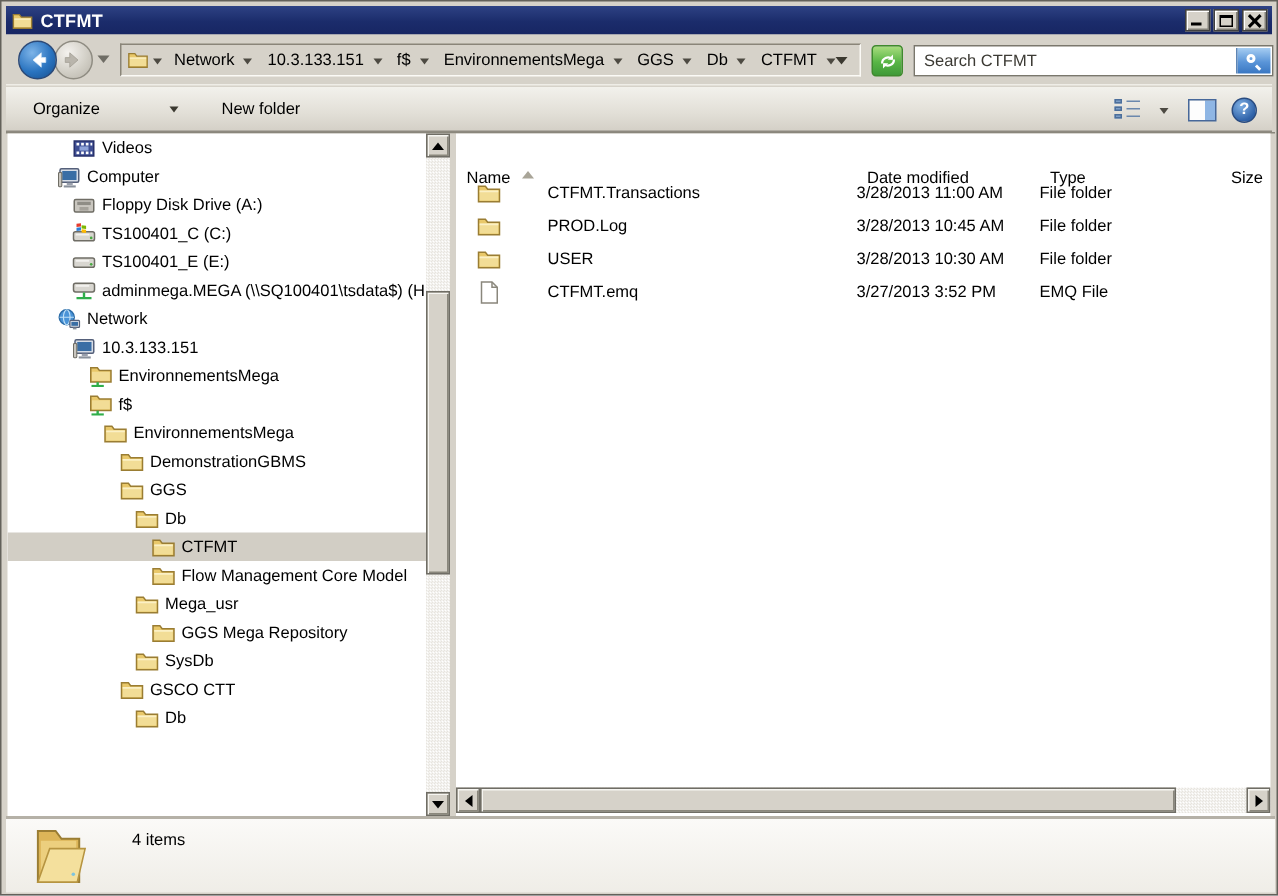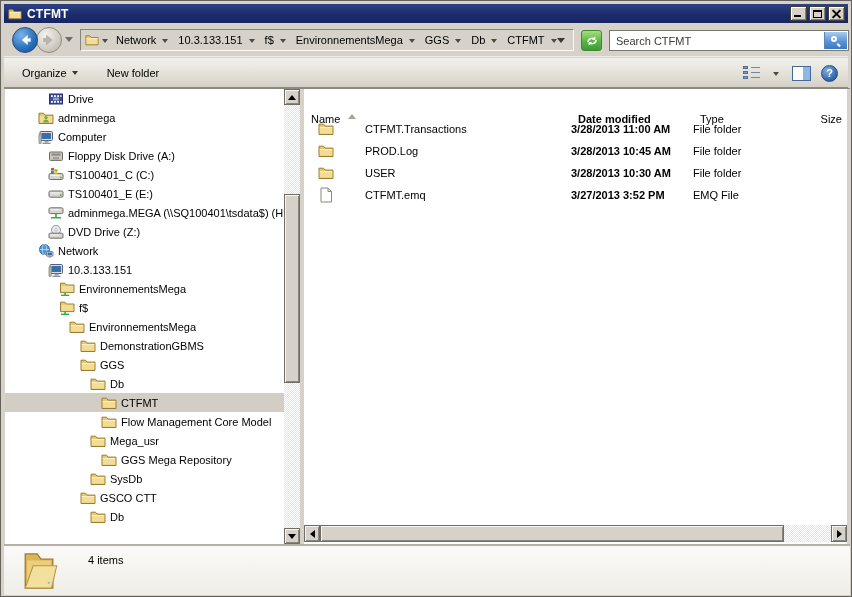--- a/index.html
+++ b/index.html
@@ -45,21 +45,21 @@
   .searchbtn{position:absolute;right:1px;top:1px;width:23px;height:17px;
     background:linear-gradient(180deg,#a6cdf2,#5a95d8 55%,#3a77c2);border-left:1px solid #5d85b5;
     display:flex;align-items:center;justify-content:center;}
   .mag{position:relative;width:10px;height:10px;}
   .mag .lens{position:absolute;left:0;top:0;width:6px;height:6px;border:2px solid #fff;border-radius:50%;}
   .mag .stick{position:absolute;left:7px;top:7px;width:4px;height:2px;background:#fff;transform:rotate(45deg);transform-origin:0 0;}
   
   .toolbar{position:absolute;left:3px;top:57px;right:3px;height:30px;
     background:linear-gradient(180deg,#f2f1ec,#e2dfd7 60%,#d4d0c7);border-bottom:1px solid #8e8a80;
     display:flex;align-items:center;}
-  .tbitem{display:flex;padding:4px 8px;margin-left:10px;cursor:default;}
+  .tbitem{display:flex;padding:4px 8px;margin-left:10px;cursor:default;gap:41px;}
   .tbitem .tri-d{border-top-color:#3b3930;margin-left:5px;}
   .tbright{position:absolute;right:10px;top:0;height:30px;display:flex;align-items:center;gap:10px;}
   .viewsicon{width:17px;height:14px;position:relative;}
   .viewsicon i{position:absolute;left:0;width:5px;height:3px;background:#7d9ec7;border:1px solid #4c6f9b;}
   .viewsicon i::after{content:"";position:absolute;left:7px;top:0;width:9px;height:1px;background:#6b88ad;}
   .viewsicon i:nth-child(1){top:0;} .viewsicon i:nth-child(2){top:5px;} .viewsicon i:nth-child(3){top:10px;}
   .previewicon{width:19px;height:15px;border:1px solid #47689a;
     background:linear-gradient(to right,#fdfdfd 0 60%,#8fb6e4 60%);}
   .helpicon{width:17px;height:17px;border-radius:50%;color:#fff;font-weight:bold;font-size:11px;
     background:radial-gradient(circle at 35% 30%,#7fb0e4,#2f62a8 70%);border:1px solid #2a4c80;
@@ -85,21 +85,21 @@
   .tree{position:absolute;left:0;top:0;width:100%;}
   .trow{height:19px;display:flex;align-items:center;white-space:nowrap;cursor:default;}
   .trow.sel{background:#d2cec5;}
   .trow .ic{flex:0 0 16px;margin-right:4px;}
   .ic{width:16px;height:16px;}
   
   .lheader{position:absolute;left:0;top:0;width:543px;height:22px;display:flex;}
   .hcell{background:linear-gradient(180deg,#eceae5,#d2cec5);
     box-shadow:inset 1px 1px 0 #f8f7f4,inset -1px -1px 0 #77746a;
     display:flex;align-items:flex-start;padding-left:7px;cursor:default;margin-top:24px;}
-  .w-name{width:267px;} .w-date{width:122px;font-weight:bold;} .w-type{width:125px;} .w-size{width:29px;}
+  .w-name{width:267px;} .w-date{width:122px;} .w-type{width:125px;} .w-size{width:29px;}
   .hcell.w-size{justify-content:flex-end;padding-right:5px;padding-left:0;}
   .sortasc{width:0;height:0;border:4px solid transparent;border-bottom:5px solid #a9a598;margin-left:8px;margin-top:-3px;}
   .rows{position:absolute;left:0;top:29px;width:543px;}
   .frow{height:22px;display:flex;align-items:center;cursor:default;}
   .cell{display:flex;align-items:center;overflow:hidden;white-space:nowrap;gap:26px;}
   .cell.w-name{padding-left:14px;}
   .cell .ic{margin-right:5px;}
   .hsb{position:absolute;left:0;top:436px;width:543px;height:17px;
     background:conic-gradient(#ffffff 25%,#e7e4de 0 50%,#ffffff 0 75%,#e7e4de 0) 0 0/2px 2px;}
   
@@ -324,30 +324,24 @@
   </div>
 
   <div class="frame-line"></div>
 
   <div class="pane-left">
     <div class="tree">
       <div class="trow" style="padding-left:43px">
           <svg class="ic">
             <use href="#sym-video"></use>
           </svg>
-          <span>Drive</span>
+          <span>Videos</span>
         </div>
       <div class="trow" style="padding-left:33px">
           <svg class="ic">
-            <use href="#sym-user-folder"></use>
-          </svg>
-          <span>adminmega</span>
-        </div>
-      <div class="trow" style="padding-left:33px">
-          <svg class="ic">
             <use href="#sym-computer"></use>
           </svg>
           <span>Computer</span>
         </div>
       <div class="trow" style="padding-left:43px">
           <svg class="ic">
             <use href="#sym-floppy"></use>
           </svg>
           <span>Floppy Disk Drive (A:)</span>
         </div>
@@ -361,26 +355,20 @@
           <svg class="ic">
             <use href="#sym-drive"></use>
           </svg>
           <span>TS100401_E (E:)</span>
         </div>
       <div class="trow" style="padding-left:43px">
           <svg class="ic">
             <use href="#sym-network-drive"></use>
           </svg>
           <span>adminmega.MEGA (\\SQ100401\tsdata$) (H:)</span>
-        </div>
-      <div class="trow" style="padding-left:43px">
-          <svg class="ic">
-            <use href="#sym-dvd"></use>
-          </svg>
-          <span>DVD Drive (Z:)</span>
         </div>
       <div class="trow" style="padding-left:33px">
           <svg class="ic">
             <use href="#sym-network"></use>
           </svg>
           <span>Network</span>
         </div>
       <div class="trow" style="padding-left:43px">
           <svg class="ic">
             <use href="#sym-computer"></use>

